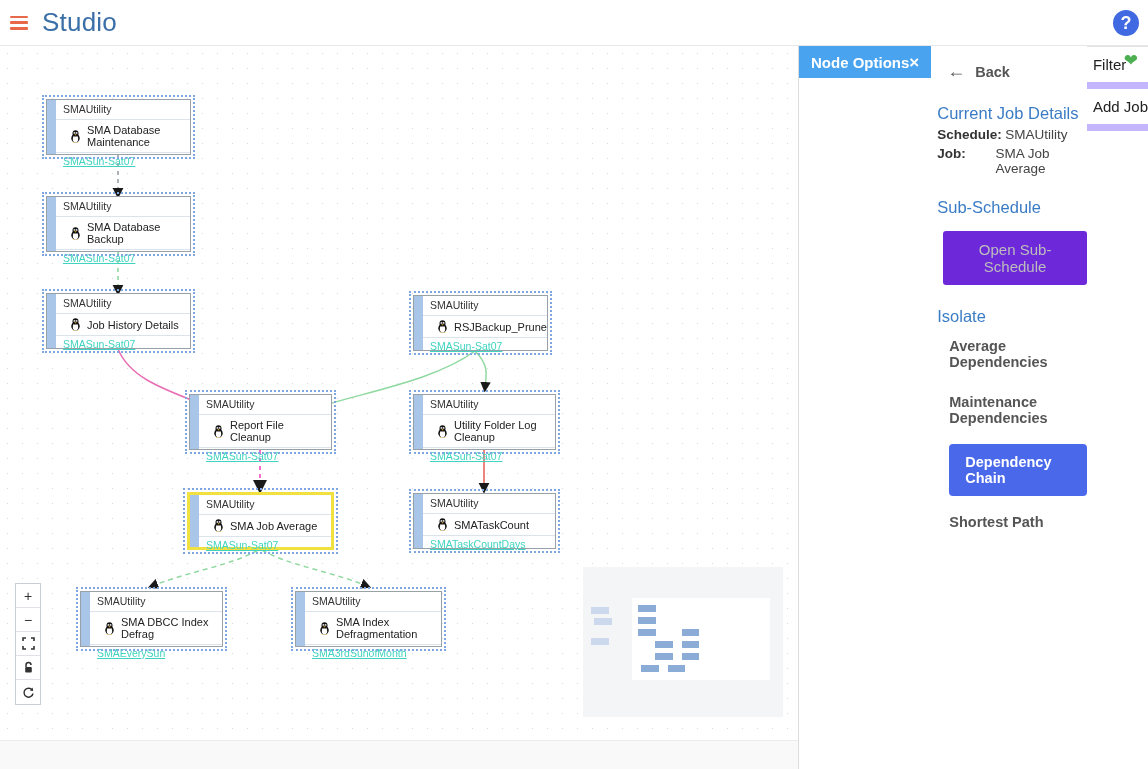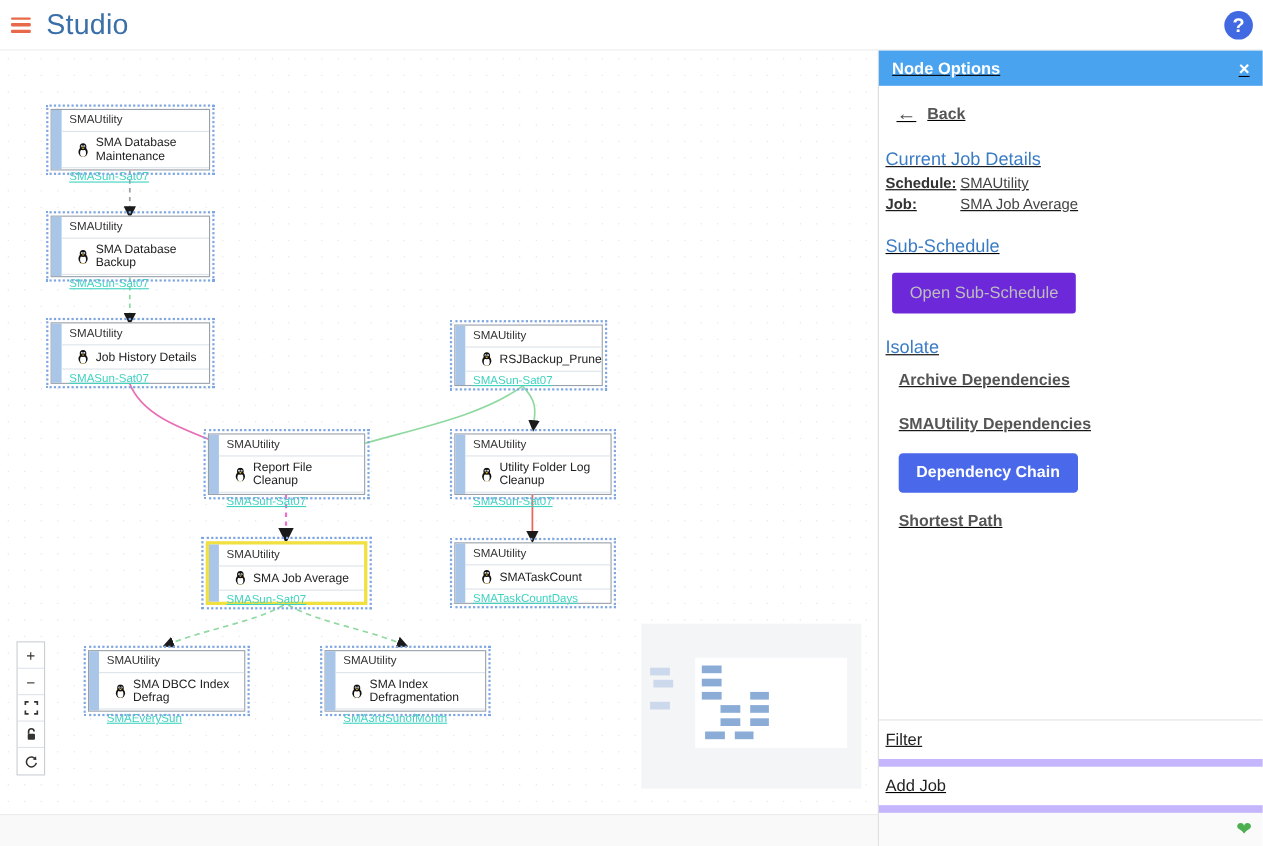--- a/index.html
+++ b/index.html
@@ -97,21 +97,21 @@
     width: 200px; height: 150px; background: #f4f5f7;
   }
   .minimap-viewport { position: absolute; background: #ffffff; }
   .mm-node { position: absolute; background: #8cacd8; }
   .mm-node.out { background: #ccd9ec; }
 
   
   .panel {
     position: absolute; left: 798px; top: 46px; width: 350px; height: 723px;
     background: #ffffff; border-left: 1px solid #dcdcdc;
-    display: flex; flex-direction: column; text-decoration: underline;
+    display: flex; flex-direction: row;
   }
   .panel-header {
     height: 32px; background: #4aa3ef; color: #fff;
     display: flex; align-items: center; padding: 0 12px;
     font-size: 15px; font-weight: 600;
   }
   .panel-close { margin-left: auto; font-size: 17px; cursor: pointer; line-height: 1; }
   .panel-body { flex: 1; overflow: hidden; padding: 0 0 0 0; position: relative; }
   .back-row {
     display: flex; align-items: center; gap: 10px;
@@ -495,21 +495,21 @@
         <span class="k">Job:</span>
         <span class="v">SMA Job Average</span>
       </div>
 
       <div class="section-title">Sub-Schedule</div>
       <div class="sec-pad">
         <button class="sub-btn" disabled="">Open Sub-Schedule</button>
       </div>
 
       <div class="section-title">Isolate</div>
-      <div id="isolate-list"><div class="iso-item">Archive Dependencies</div><div class="iso-item">SMAUtility Dependencies</div><div class="iso-item active">Dependency Chain</div><div class="iso-item">Shortest Path</div></div>
+      <div id="isolate-list"><div class="iso-item">Average Dependencies</div><div class="iso-item">Maintenance Dependencies</div><div class="iso-item active">Dependency Chain</div><div class="iso-item">Shortest Path</div></div>
     </div>
 
     <div class="accordion">
       <div class="acc-item">Filter</div>
       <div class="acc-item">Add Job</div>
     </div>
 
     <div class="panel-footer">
       <span class="heart">❤</span>
     </div>

